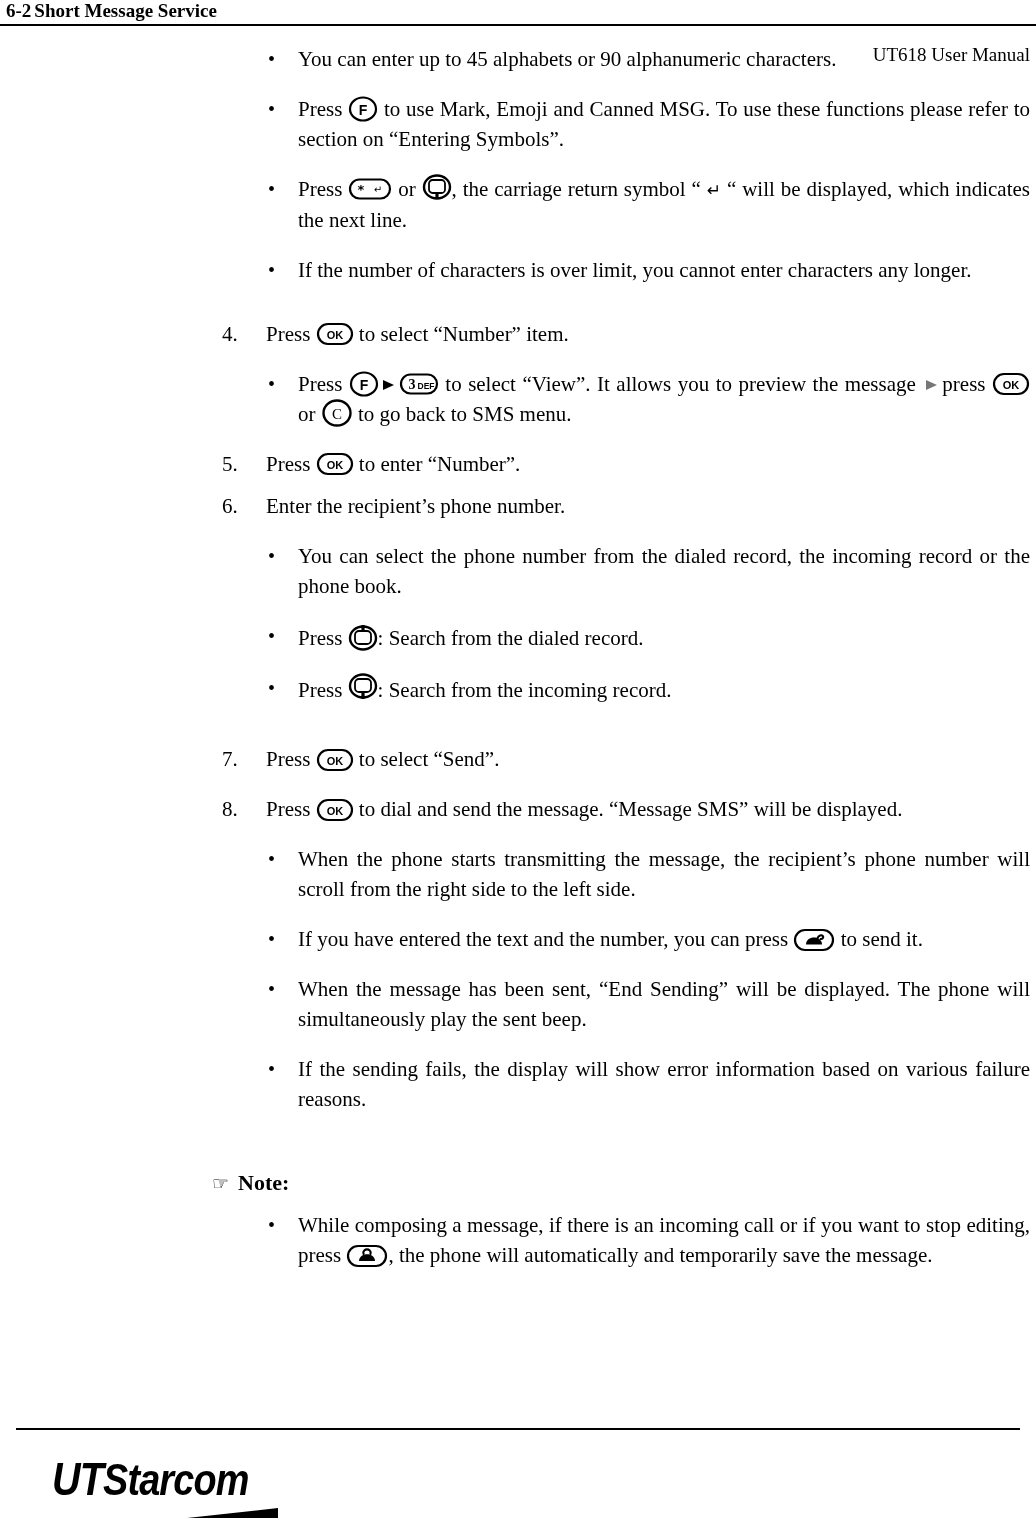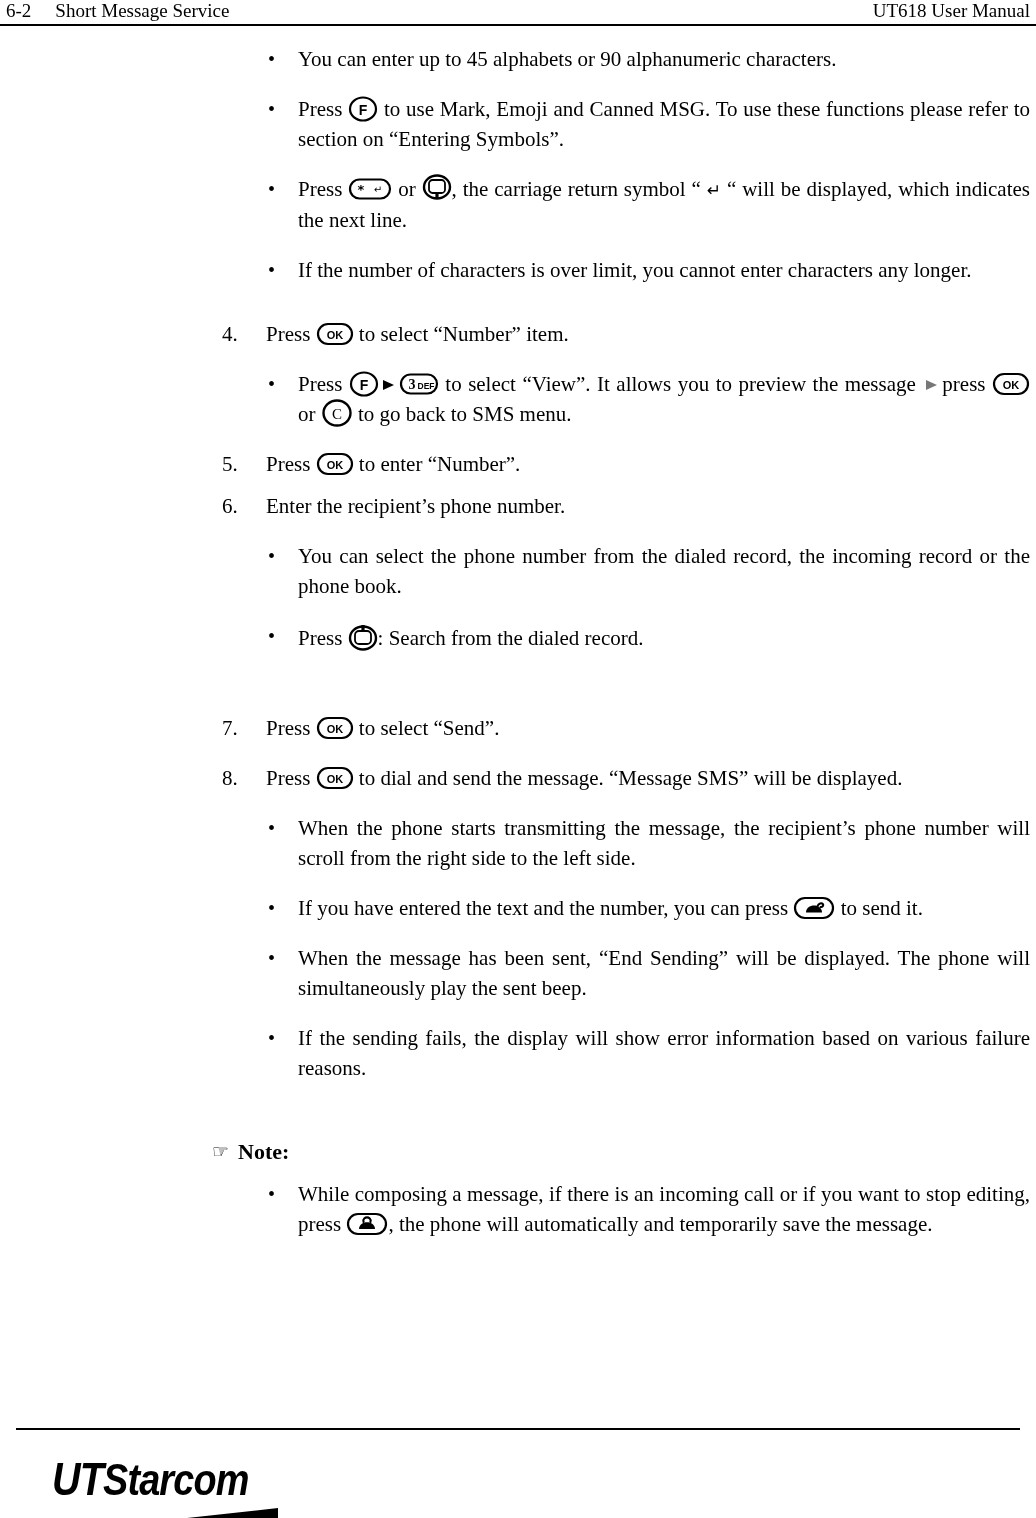--- a/index.html
+++ b/index.html
@@ -19,22 +19,22 @@
     position: absolute;
     top: 0; left: 0; right: 0;
     height: 26px;
     padding: 0 6px;
     display: flex;
     align-items: flex-start;
     justify-content: space-between;
     font-size: 19px;
     line-height: 22px;
   }
-  .hdr-left { display: flex; align-items: flex-start; gap: 24px; white-space: nowrap; }
-  .hdr-right { white-space: nowrap; }
+  .hdr-left { display: flex; align-items: flex-start; gap: 3px; white-space: nowrap; font-weight: bold; }
+  .hdr-right { white-space: nowrap; margin-top: 44px; }
   .header-rule {
     position: absolute;
     top: 24px; left: 0;
     width: 1036px;
     height: 2px;
     background: #000;
   }
 
   
   .content {
@@ -279,20 +279,28 @@
     <span class="bullet-dot"></span>
     <span class="bullet-body"><span>Press </span><span class="key"><svg width="30" height="30" viewBox="0 0 30 30">
             <ellipse cx="15" cy="17" rx="13" ry="11.5" fill="#fff" stroke="#000" stroke-width="2.4"></ellipse>
             <rect x="13.4" y="4" width="3.2" height="7" fill="#000"></rect>
             <rect x="7" y="10" width="16" height="13" rx="4" ry="4" fill="#fff" stroke="#000" stroke-width="1.8"></rect>
           </svg></span><span>: Search from the dialed record.</span></span>
   </div>
 
   <div class="gap-md"></div>
 
+  <div class="bullet">
+    <span class="bullet-dot"></span>
+    <span class="bullet-body"><span>Press </span><span class="key"><svg width="30" height="30" viewBox="0 0 30 30">
+            <ellipse cx="15" cy="13" rx="13" ry="11.5" fill="#fff" stroke="#000" stroke-width="2.4"></ellipse>
+            <rect x="7" y="6" width="16" height="13" rx="4" ry="4" fill="#fff" stroke="#000" stroke-width="1.8"></rect>
+            <rect x="13.4" y="18" width="3.2" height="8" fill="#000"></rect>
+          </svg></span><span>: Search from the incoming record.</span></span>
+  </div>
 
   <div class="gap-md"></div>
 
 
   <div class="gap-md"></div>
 
   <div class="step">
     <span class="step-num">7.</span>
     <span class="step-body"><span>Press </span><span class="key"><svg width="38" height="26" viewBox="0 0 38 26">
             <rect x="2" y="3" width="34" height="20" rx="10" ry="10" fill="#fff" stroke="#000" stroke-width="2.2"></rect>

